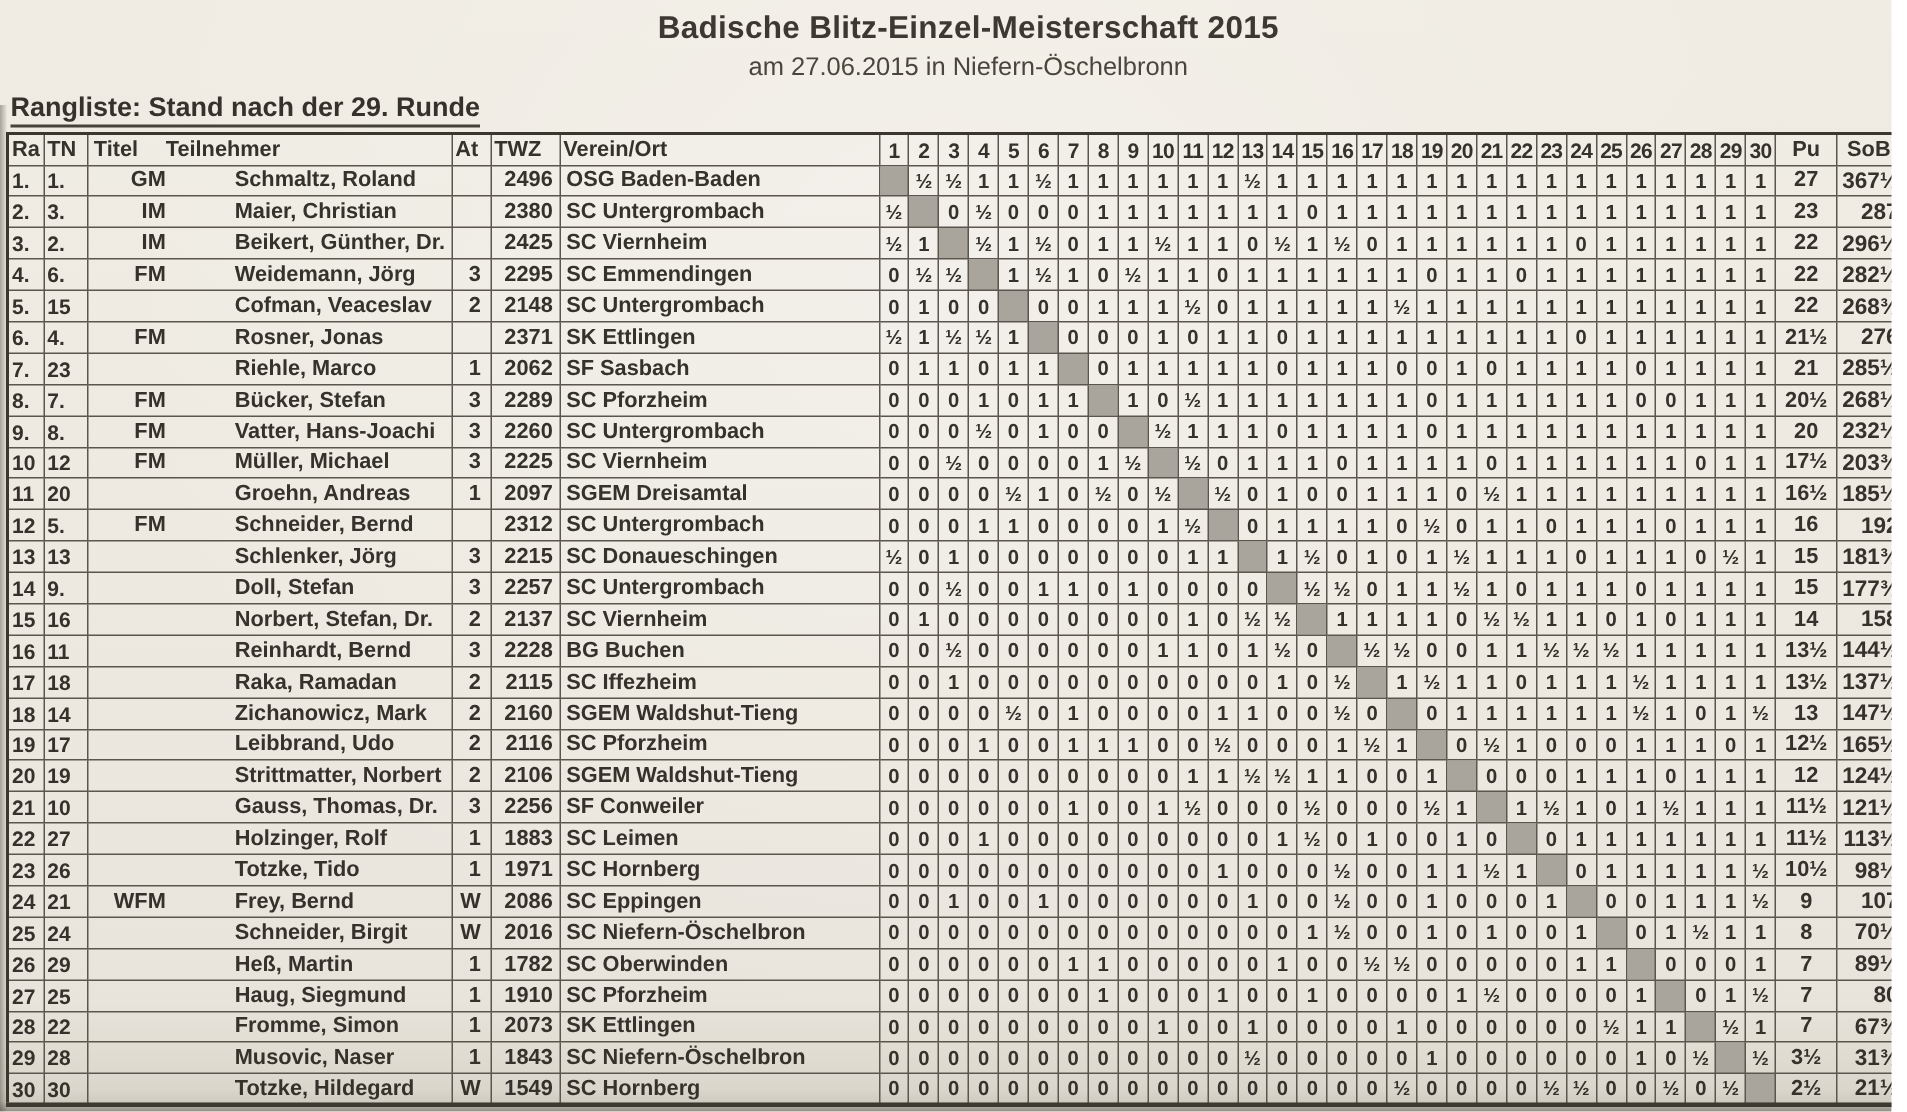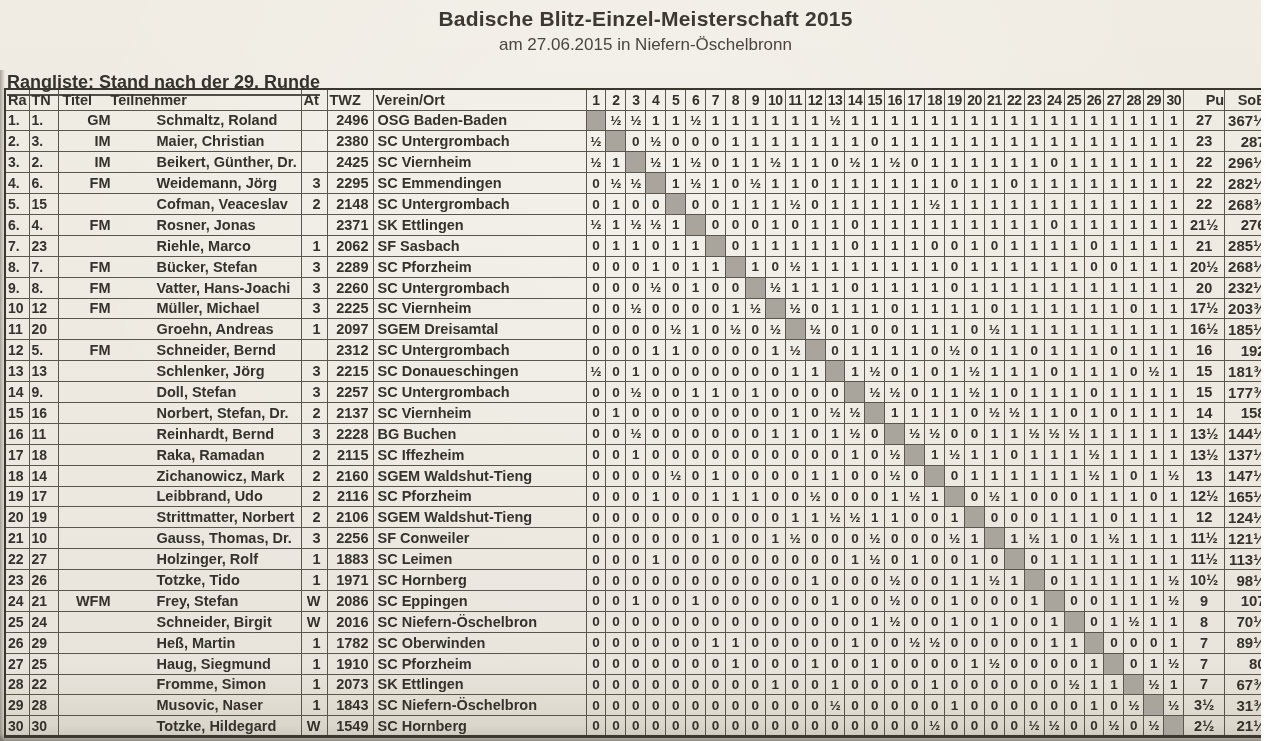--- a/index.html
+++ b/index.html
@@ -9,30 +9,30 @@
       radial-gradient(ellipse at 50% 25%, rgba(255,255,255,0.28), rgba(255,255,255,0) 65%),
       linear-gradient(180deg,#f0ece3 0%,#ece8df 55%,#e8e3d9 90%,#d9d4c9 98%,#c6c1b6 100%);
   }
   #photo::before{content:"";position:absolute;left:0;top:70px;bottom:0;width:5px;
     background:linear-gradient(90deg,rgba(60,55,48,0.40),rgba(60,55,48,0));pointer-events:none;}
   #photo::after{content:"";position:absolute;left:0;right:0;bottom:0;height:7px;
     background:linear-gradient(180deg,rgba(70,65,58,0),rgba(70,65,58,0.40));pointer-events:none;}
   .titles{position:absolute;top:7px;left:10px;width:1271px;text-align:center;color:#3d3932;}
   .title{font-size:21px;font-weight:bold;letter-spacing:0.2px;}
   .subtitle{font-size:17px;margin-top:4px;color:#4a463e;}
-  .heading{position:absolute;left:7px;top:72px;font-size:18px;font-weight:bold;color:#35322b;
+  .heading{position:absolute;left:7px;top:61px;font-size:18px;font-weight:bold;color:#35322b;
     border-bottom:2px solid #45423a;padding-bottom:1px;}
   table{position:absolute;left:4px;top:88px;table-layout:fixed;border-collapse:collapse;
     width:1263px;background:rgba(255,255,255,0.06);}
   th,td{border:1px solid #5a564e;overflow:hidden;white-space:nowrap;padding:0;
     font-weight:bold;color:#35322b;height:20.9px;box-sizing:border-box;}
   table{border:2px solid #3a372f;border-bottom-width:3px;}
   thead th{height:21px;font-size:14.5px;text-align:left;padding-left:2px;}
   thead th.res{font-size:14px;text-align:center;padding-left:0;letter-spacing:-0.5px;}
-  thead th.pu,thead th.sob{text-align:right;padding-left:0;}
+  thead th.pu,thead th.sob{text-align:center;padding-left:0;}
   td{font-size:14.5px;}
   td.ra,td.tn{padding-left:2px;font-size:14px;}
   td.name{padding-left:2px;}
   .ttl{display:inline-block;width:50px;box-sizing:border-box;}
   thead .ttl{text-align:left;padding-left:2px;}
   td .ttl{text-align:right;}
   .nm{padding-left:6px;margin-left:40px;}
   td.at{text-align:right;padding-right:6px;}
   td.twz{text-align:right;padding-right:4px;}
   td.verein{padding-left:4px;}
@@ -1050,21 +1050,21 @@
           <td class="res">1</td>
           <td class="res">1</td>
           <td class="res">1</td>
           <td class="res">½</td>
           <td class="pu">10½</td>
           <td class="sob">98¼</td>
         </tr>
         <tr>
           <td class="ra">24</td>
           <td class="tn">21</td>
-          <td class="name"><span class="ttl">WFM</span><span class="nm">Frey, Stefan</span></td>
+          <td class="name"><span class="ttl">WFM</span><span class="nm">Frey, Bernd</span></td>
           <td class="at">W</td>
           <td class="twz">2086</td>
           <td class="verein">SC Eppingen</td>
           <td class="res">0</td>
           <td class="res">0</td>
           <td class="res">1</td>
           <td class="res">0</td>
           <td class="res">0</td>
           <td class="res">1</td>
           <td class="res">0</td>

